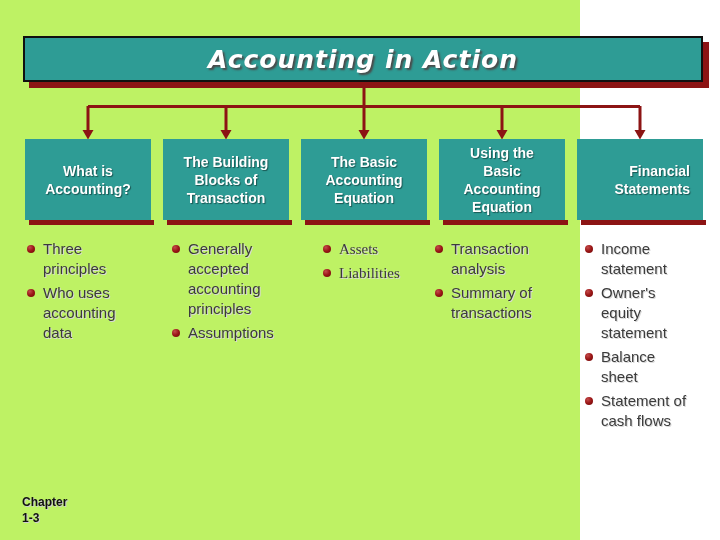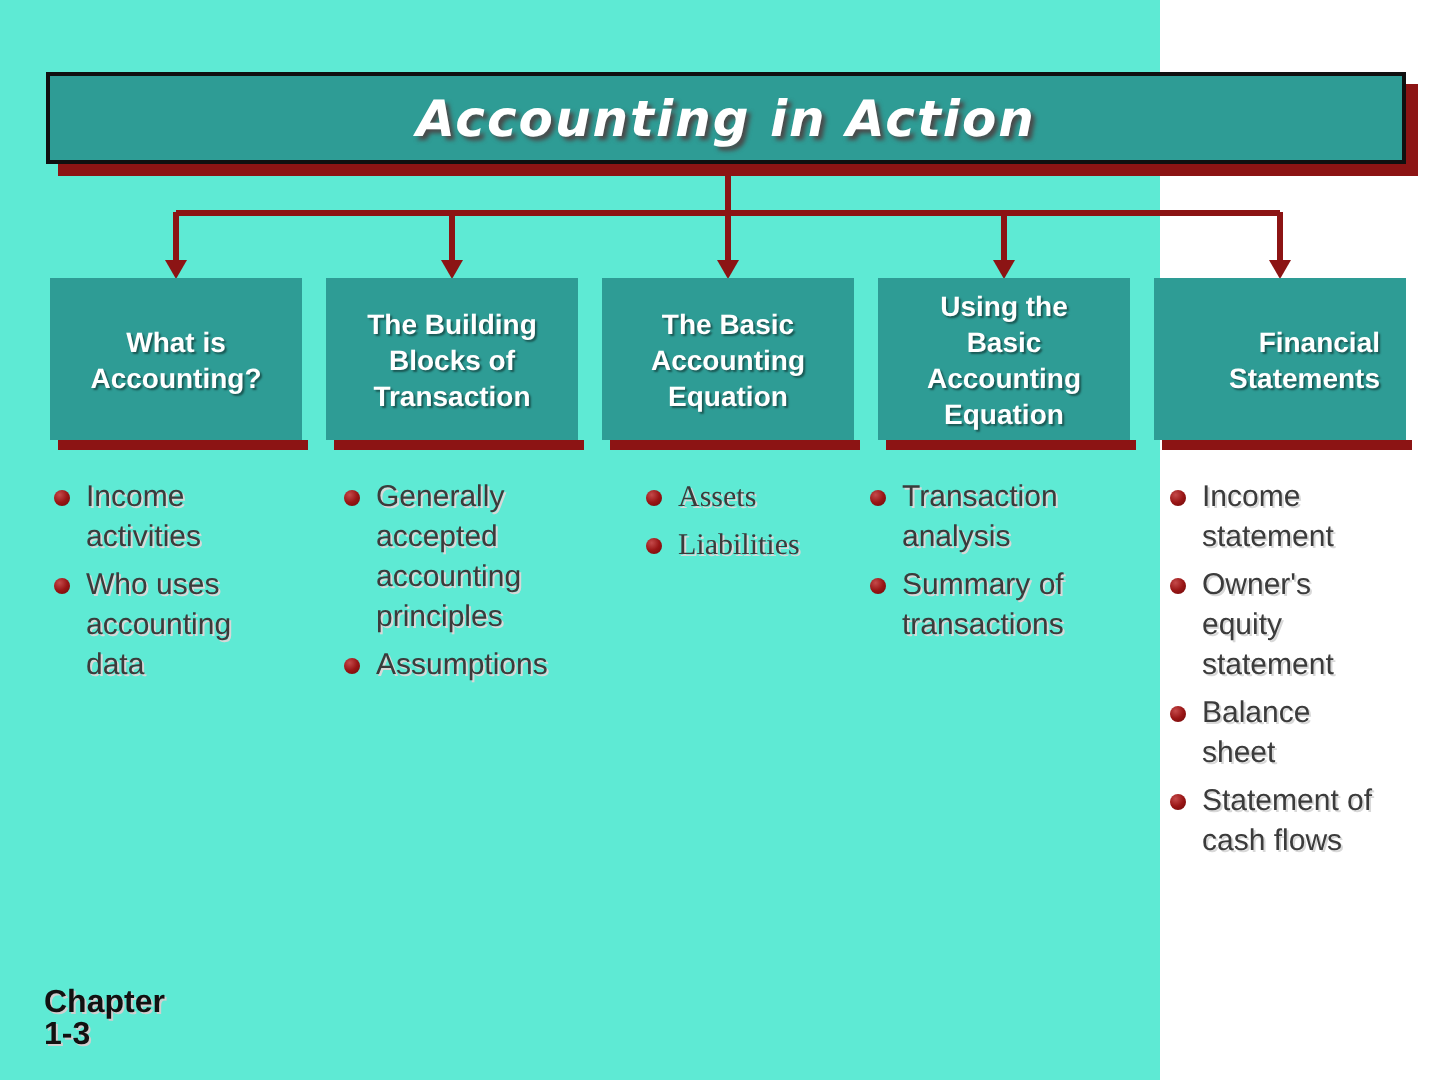--- a/index.html
+++ b/index.html
@@ -8,21 +8,21 @@
     --list-text:#3B3B3B;
   }
   *{box-sizing:border-box;}
   html,body{margin:0;padding:0;}
   body{
     width:720px;height:540px;
     background:#ffffff;
     font-family:"Liberation Sans",sans-serif;
     overflow:hidden;
   }
-  .slide{position:relative;width:580px;height:540px;background:#5eead4;}
+  .slide{position:relative;width:580px;height:540px;background:#bef264;}
 
   
   .title-box{
     position:absolute;left:23px;top:36px;width:680px;height:46px;
     background:var(--teal);
     border:2px solid #101010;
     box-shadow:6px 6px 0 var(--maroon);
     display:flex;align-items:center;justify-content:center;
   }
   .title-text{
@@ -72,21 +72,21 @@
   }
   .list-0{left:26px;width:109px;}
   .list-1{left:171px;width:116px;}
   .list-2{left:322px;width:102px;font-family:Liberation Serif, serif;}
   .list-3{left:434px;width:114px;}
   .list-4{left:584px;width:105px;}
 
   
   .chapter{
     position:absolute;left:22px;top:494px;
-    font-size:16px;font-weight:bold;line-height:16px;color:#111111;
+    font-size:12px;font-weight:bold;line-height:16px;color:#111111;
     text-shadow:1px 1px 0 #cfcfcf;
   }
 </style>
 </head>
 <body>
 
 <div class="slide">
 
   <div class="title-box">
     <span class="title-text">Accounting in Action</span>
@@ -117,21 +117,21 @@
     <span>The Basic Accounting Equation</span>
   </div>
   <div class="hbox hbox-3">
     <span>Using the Basic Accounting Equation</span>
   </div>
   <div class="hbox hbox-4">
     <span>Financial Statements</span>
   </div>
 
   <ul class="list list-0">
-      <li><span class="bullet"></span><span>Income activities</span></li>
+      <li><span class="bullet"></span><span>Three principles</span></li>
       <li><span class="bullet"></span><span>Who uses accounting data</span></li>
     </ul>
   <ul class="list list-1">
       <li><span class="bullet"></span><span>Generally accepted accounting principles</span></li>
       <li><span class="bullet"></span><span>Assumptions</span></li>
     </ul>
   <ul class="list list-2">
       <li><span class="bullet"></span><span>Assets</span></li>
       <li><span class="bullet"></span><span>Liabilities</span></li>
     </ul>

